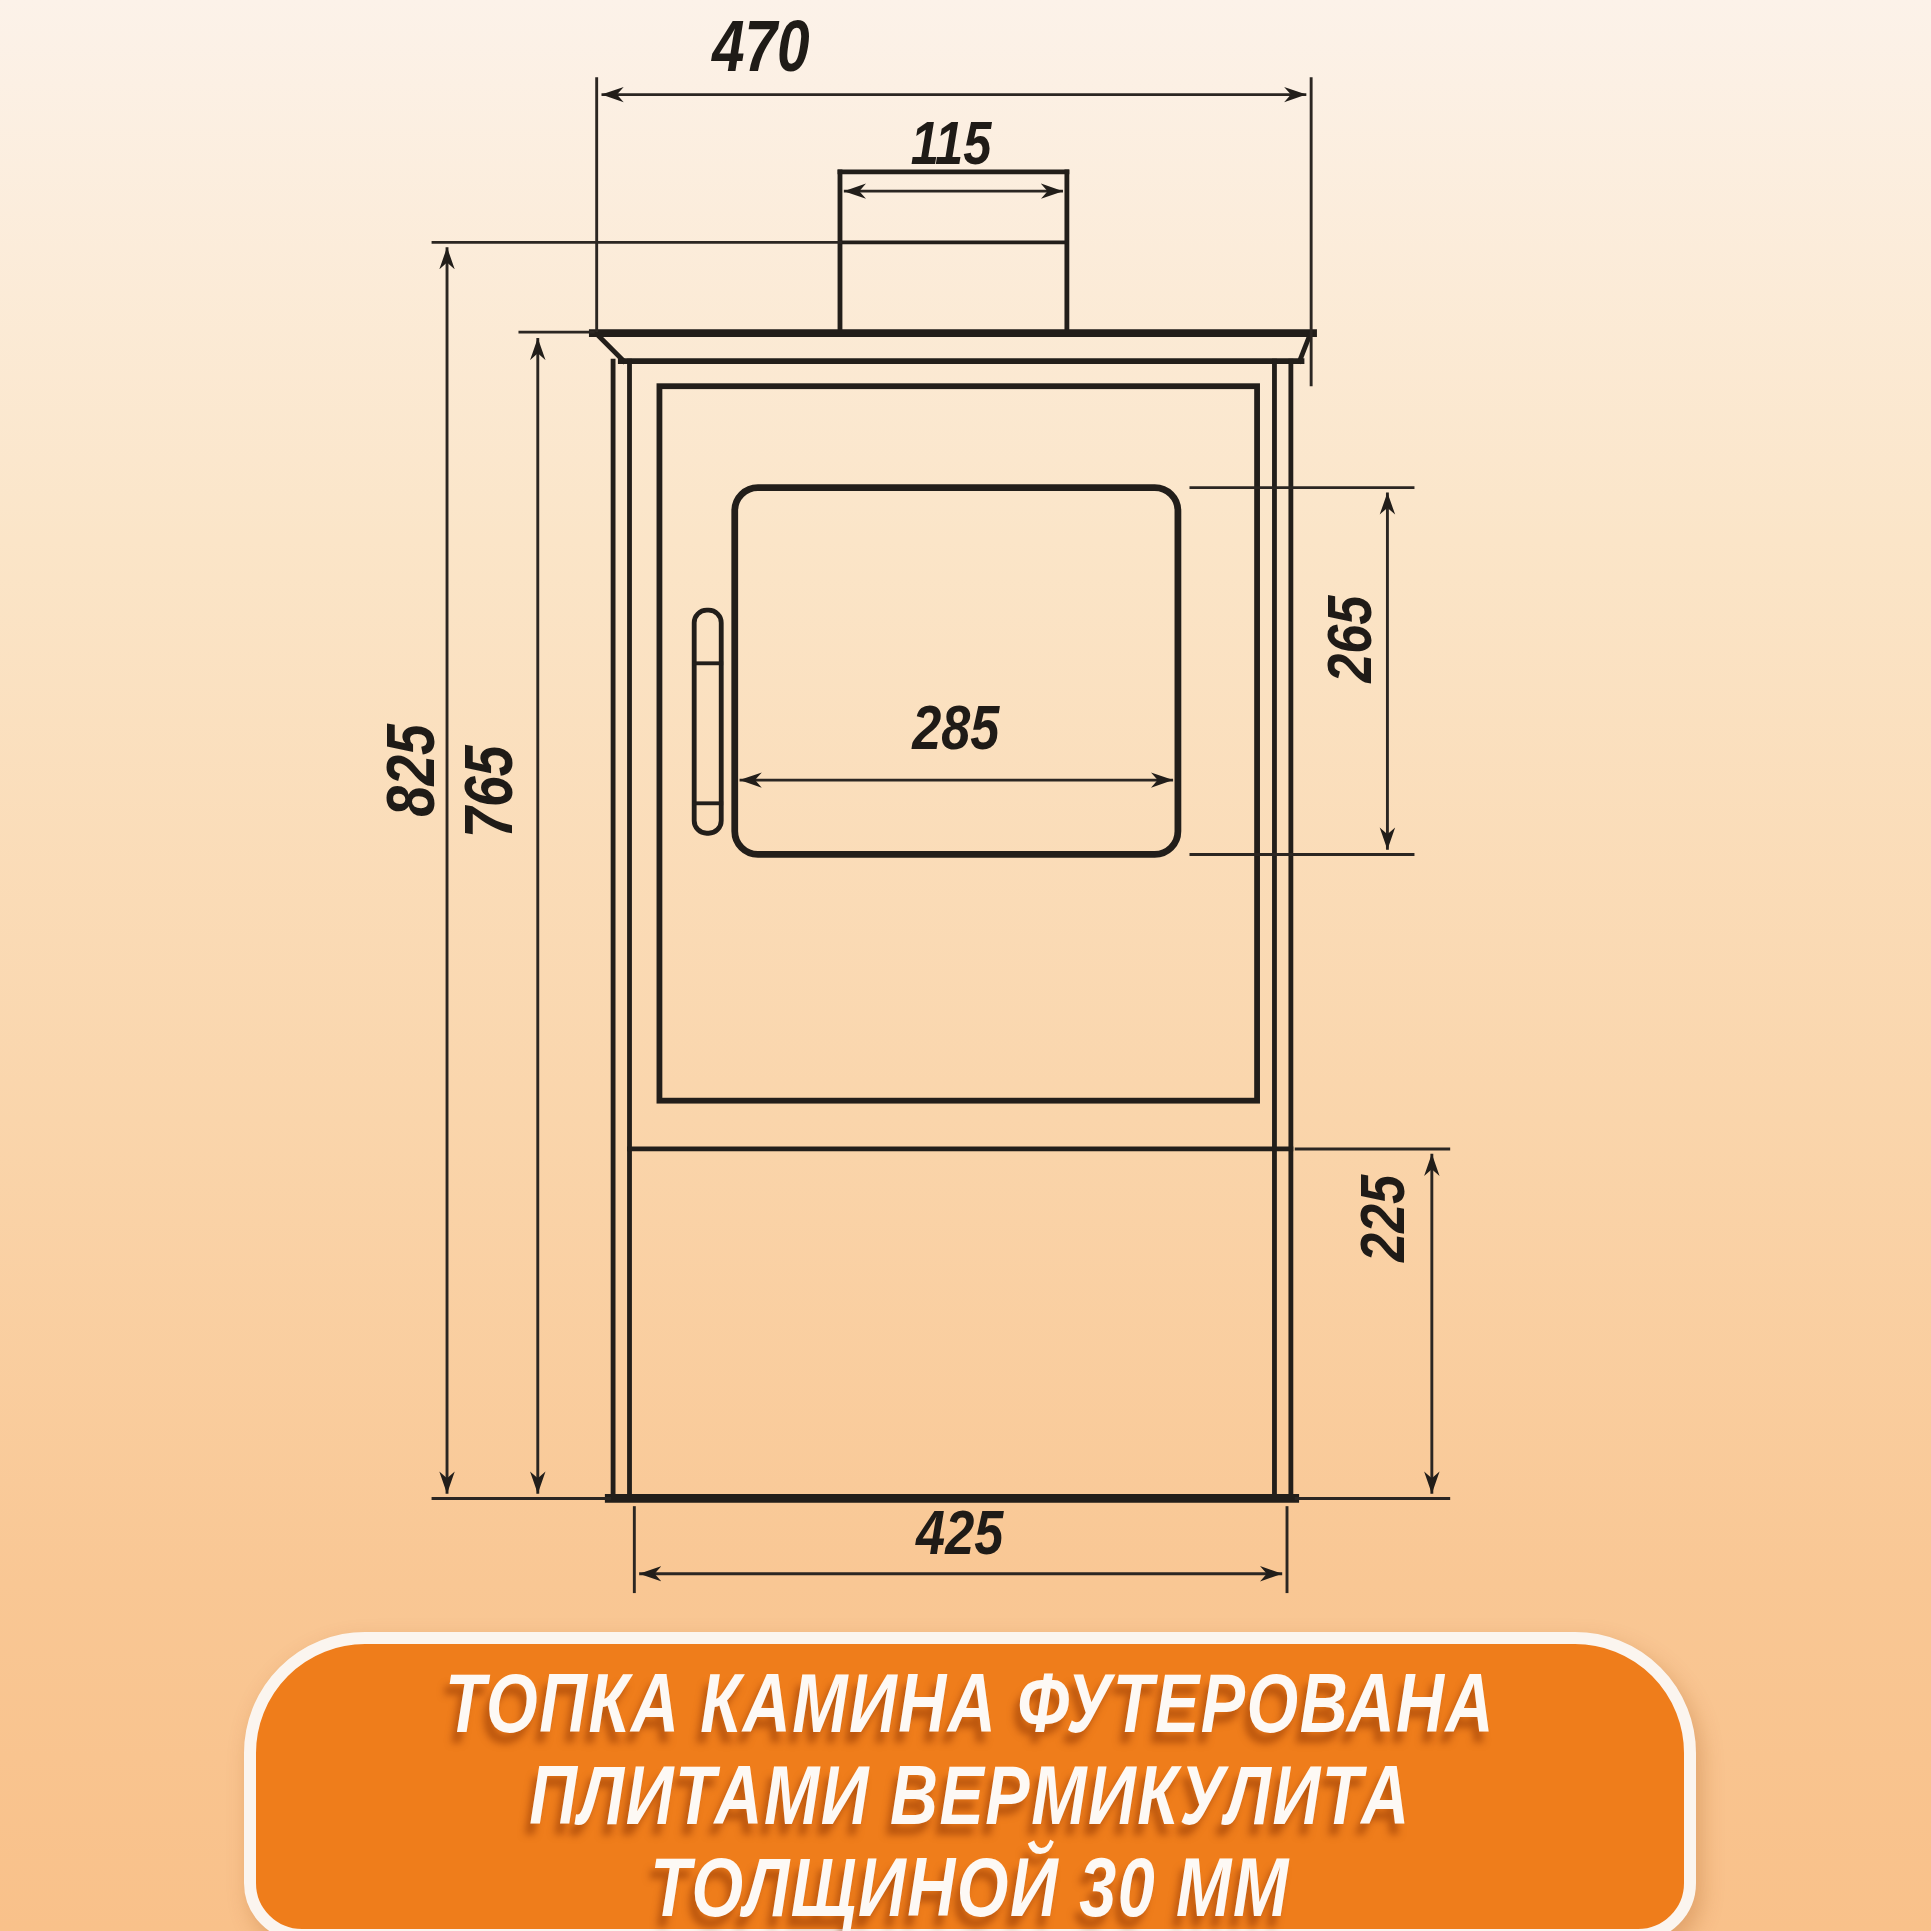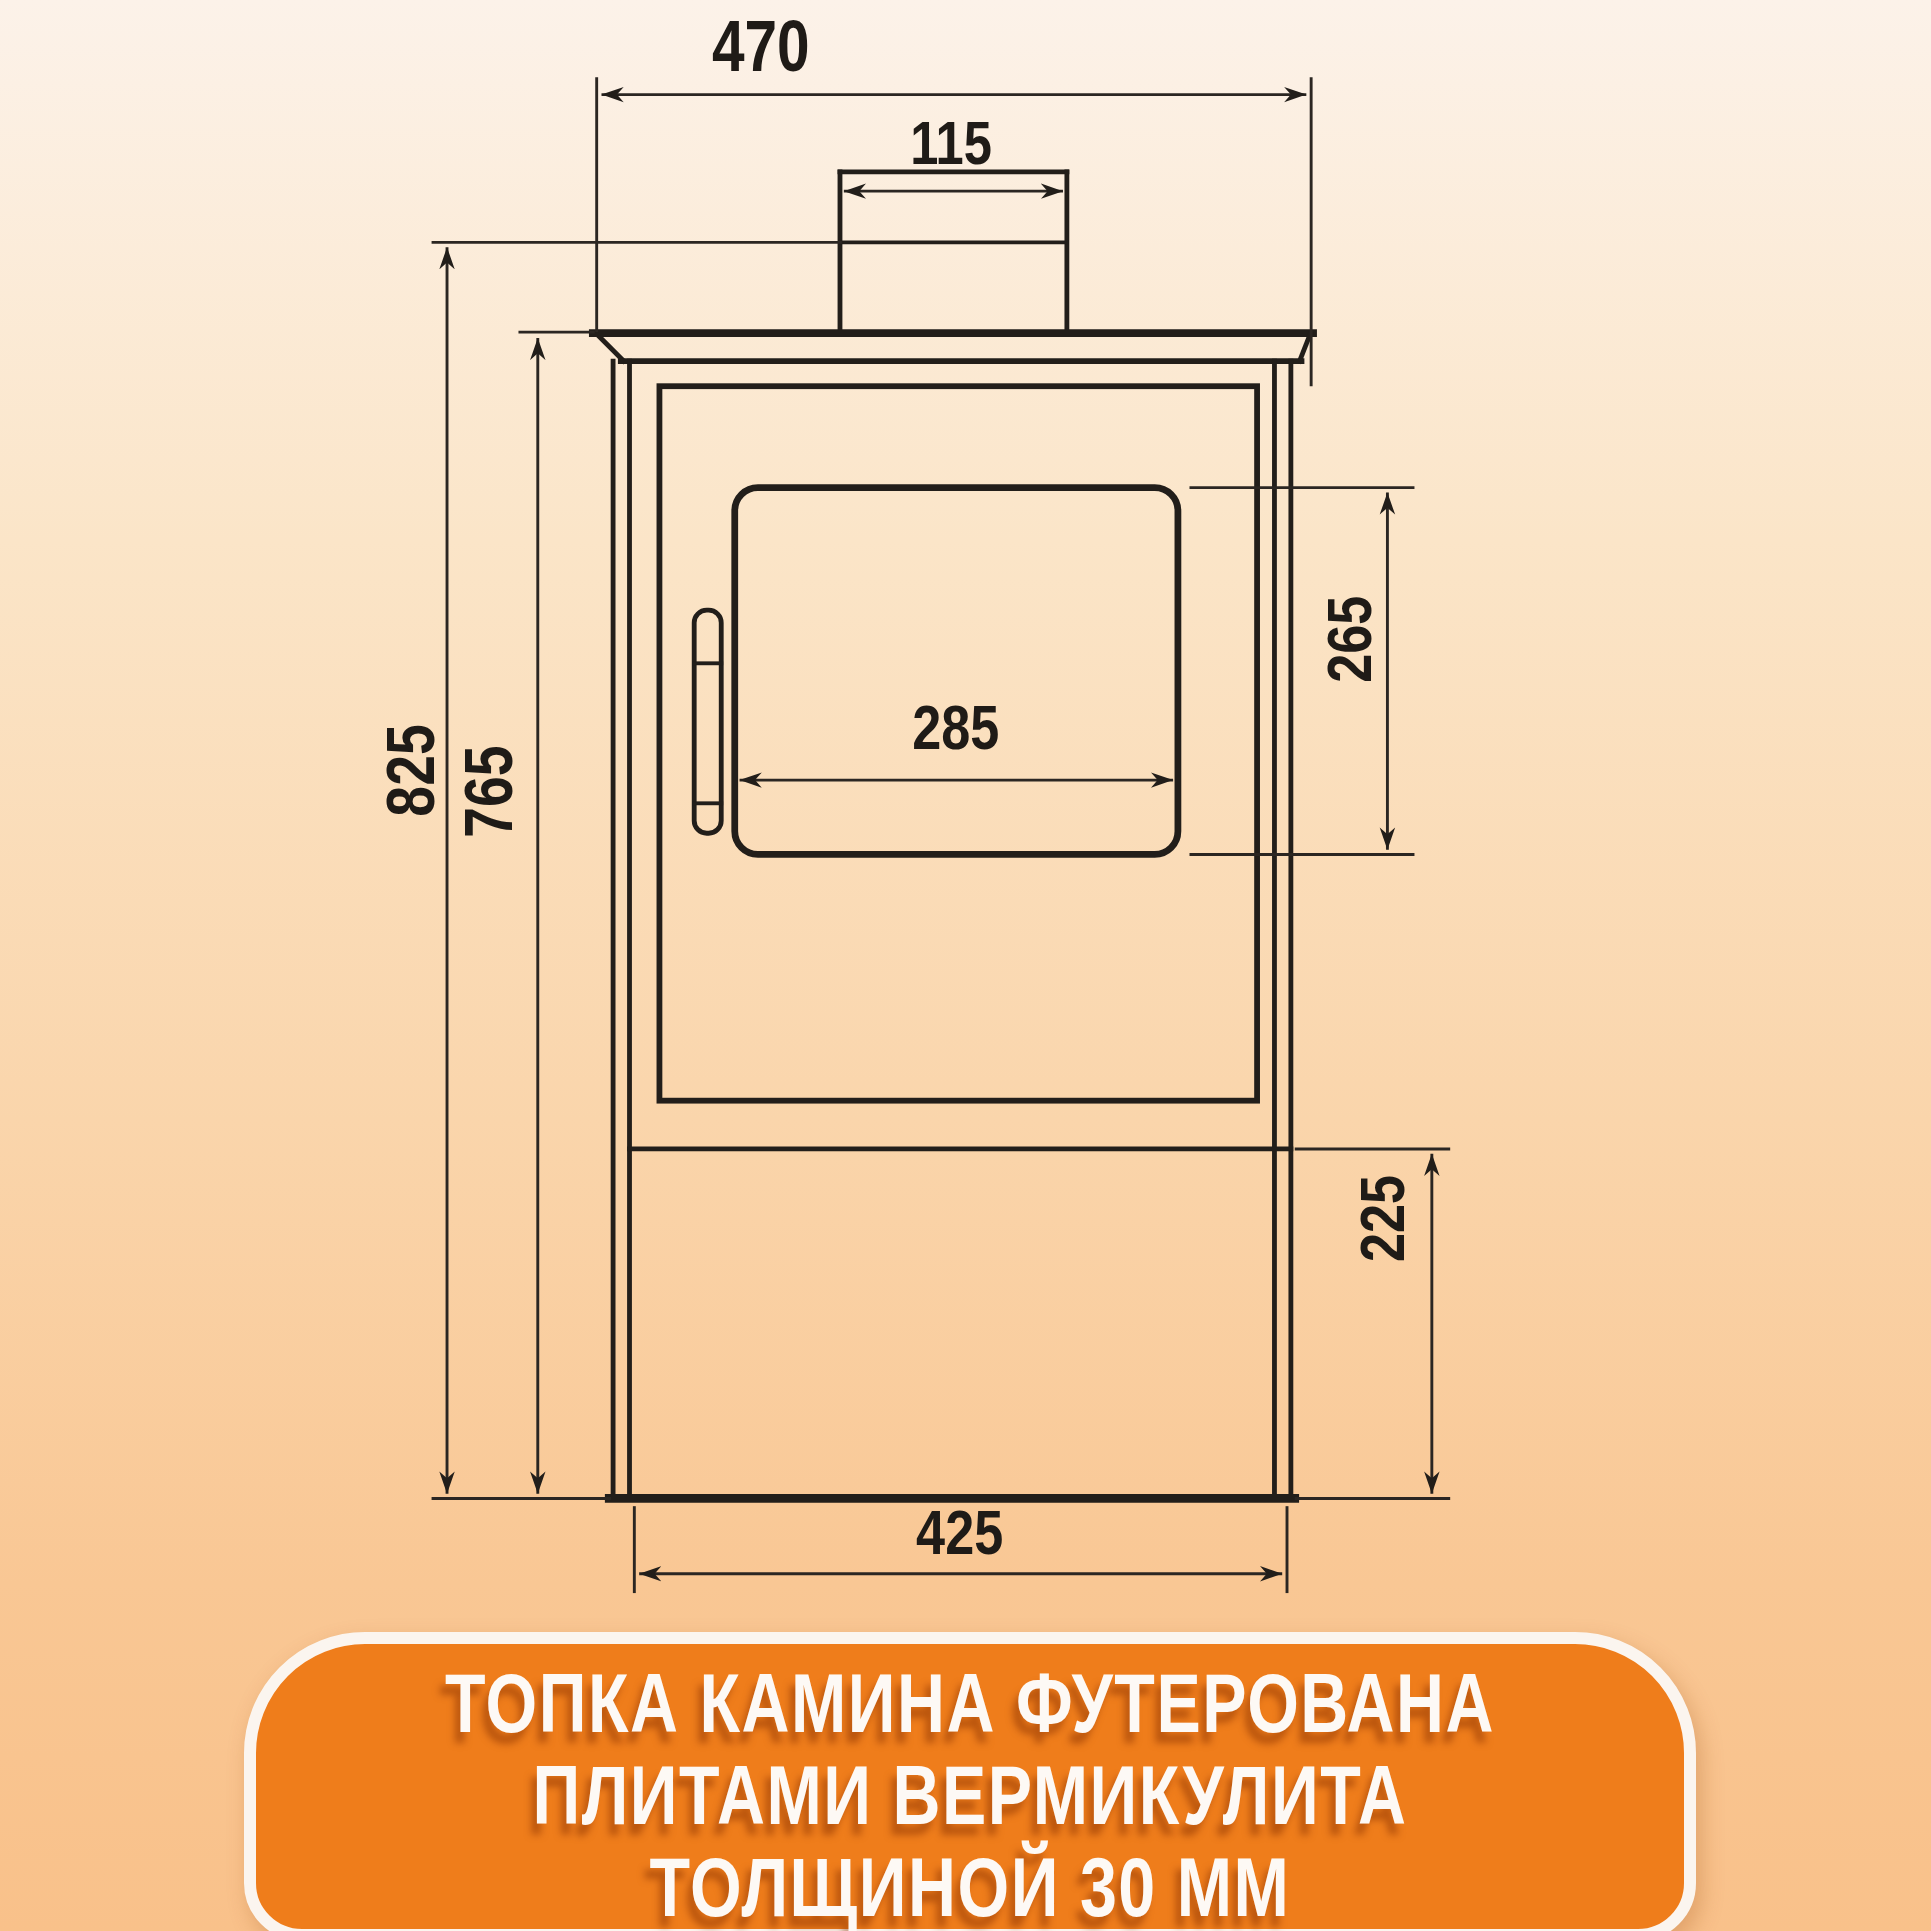--- a/index.html
+++ b/index.html
@@ -1,21 +1,21 @@
 <!DOCTYPE html>
 <html><head>
 <meta charset="utf-8">
 <style>
   html,body{margin:0;padding:0;}
   body{
     width:1931px;height:1931px;overflow:hidden;position:relative;
     font-family:"Liberation Sans","DejaVu Sans",sans-serif;
     background:linear-gradient(180deg,#fcf2e9 0%,#fbe5c8 28%,#fad5ab 58%,#f9c794 82%,#f9c18a 100%);
   }
-  #stage{position:absolute;inset:0;}
+  #stage{position:absolute;inset:0;font-style:italic;}
   svg text{
     font-family:"Liberation Sans","DejaVu Sans",sans-serif;
     font-weight:bold;fill:#1f1b17;
   }
   .ln{stroke:#221e1a;fill:none;stroke-linecap:square;}
   .dim{stroke:#2b2622;fill:none;stroke-linecap:butt;}
   #banner{
     position:absolute;left:244px;top:1632px;width:1452px;height:309px;
     box-sizing:border-box;border:12.6px solid #fbf5ef;
     border-radius:121px 121px 58px 58px;

